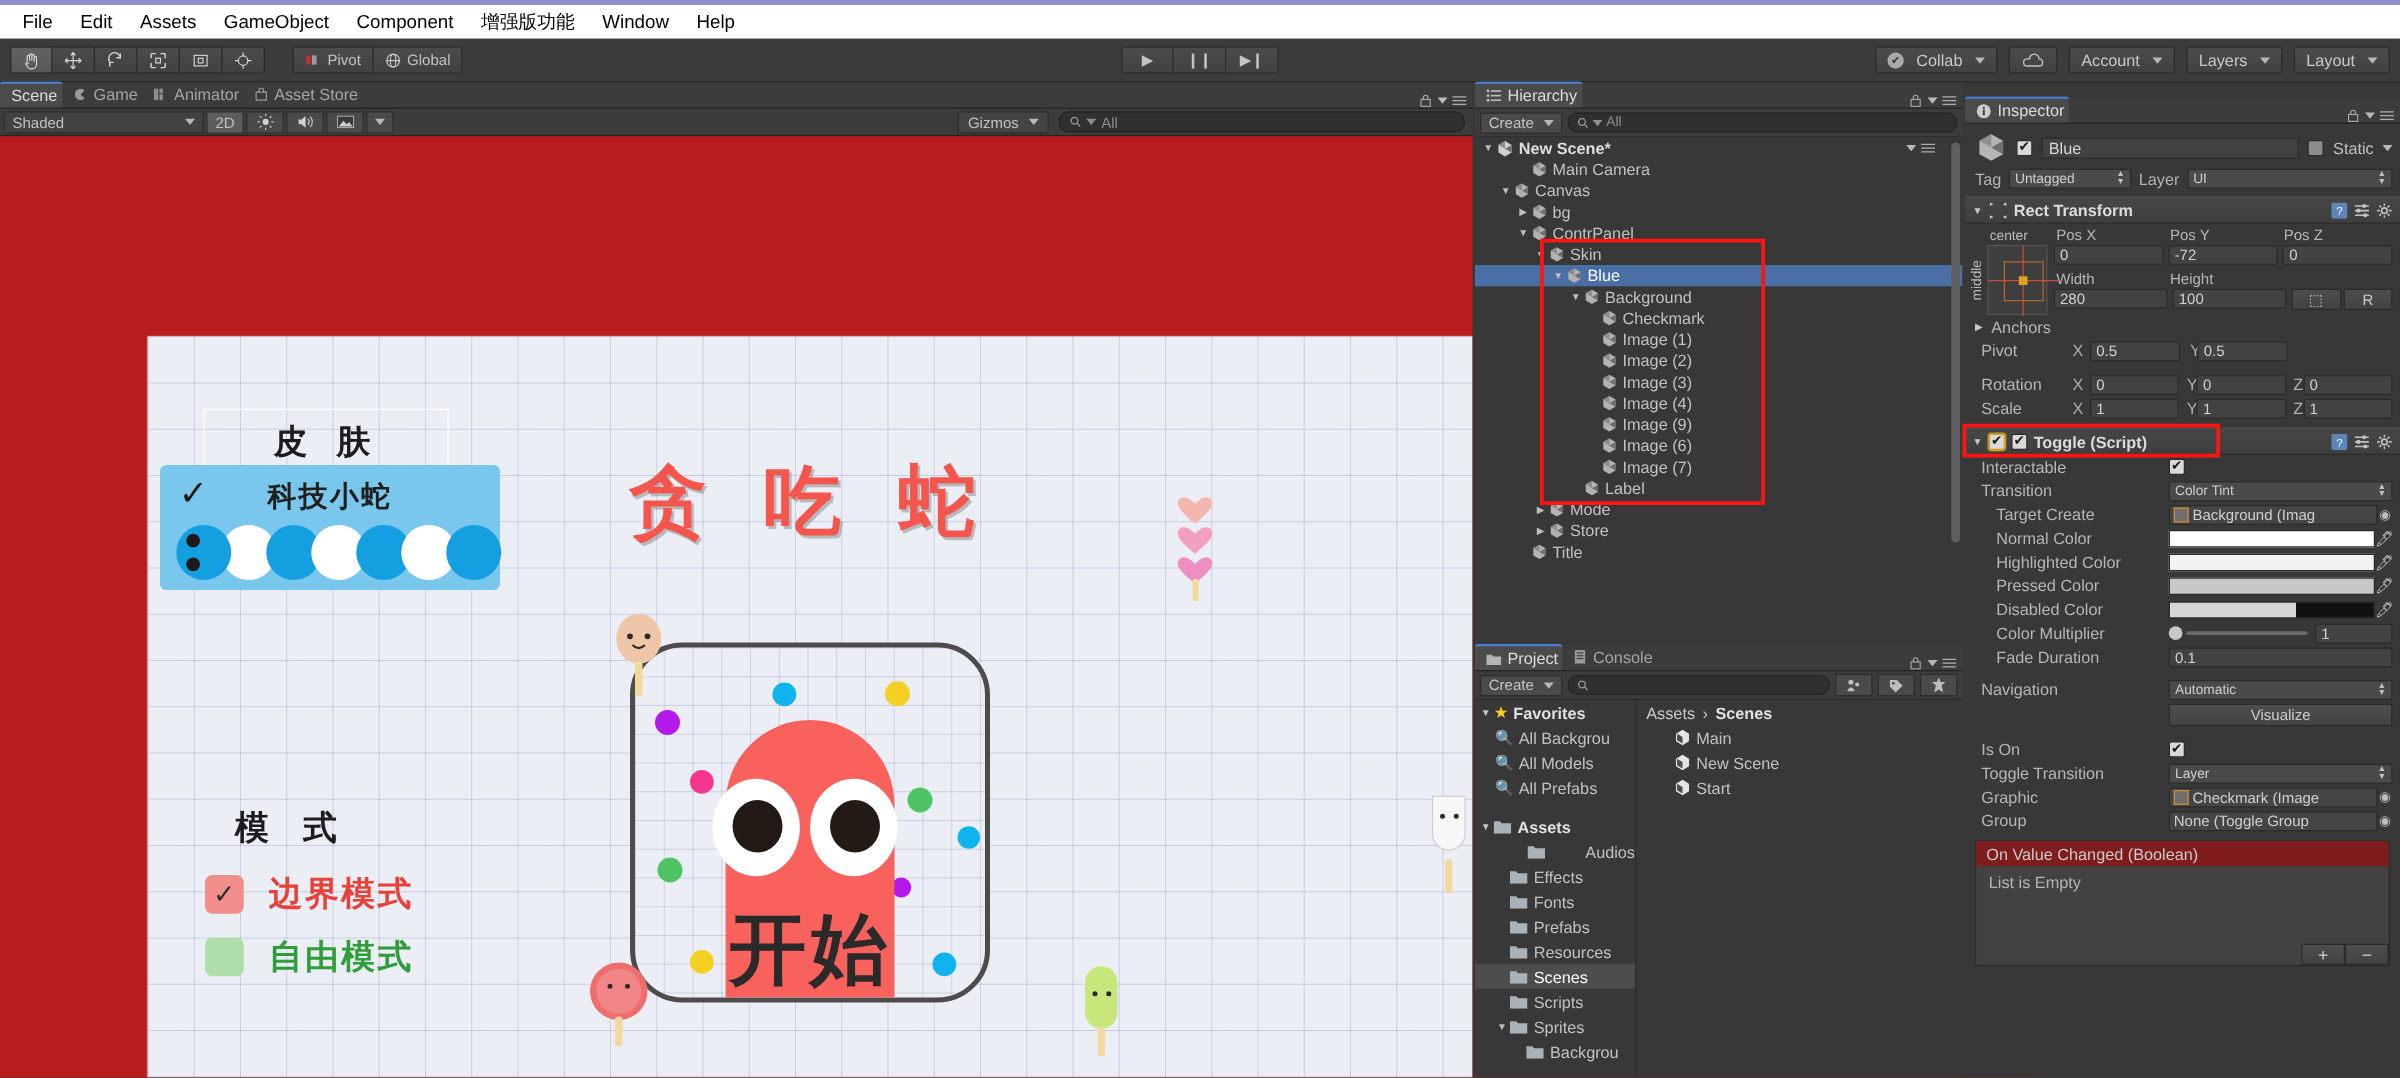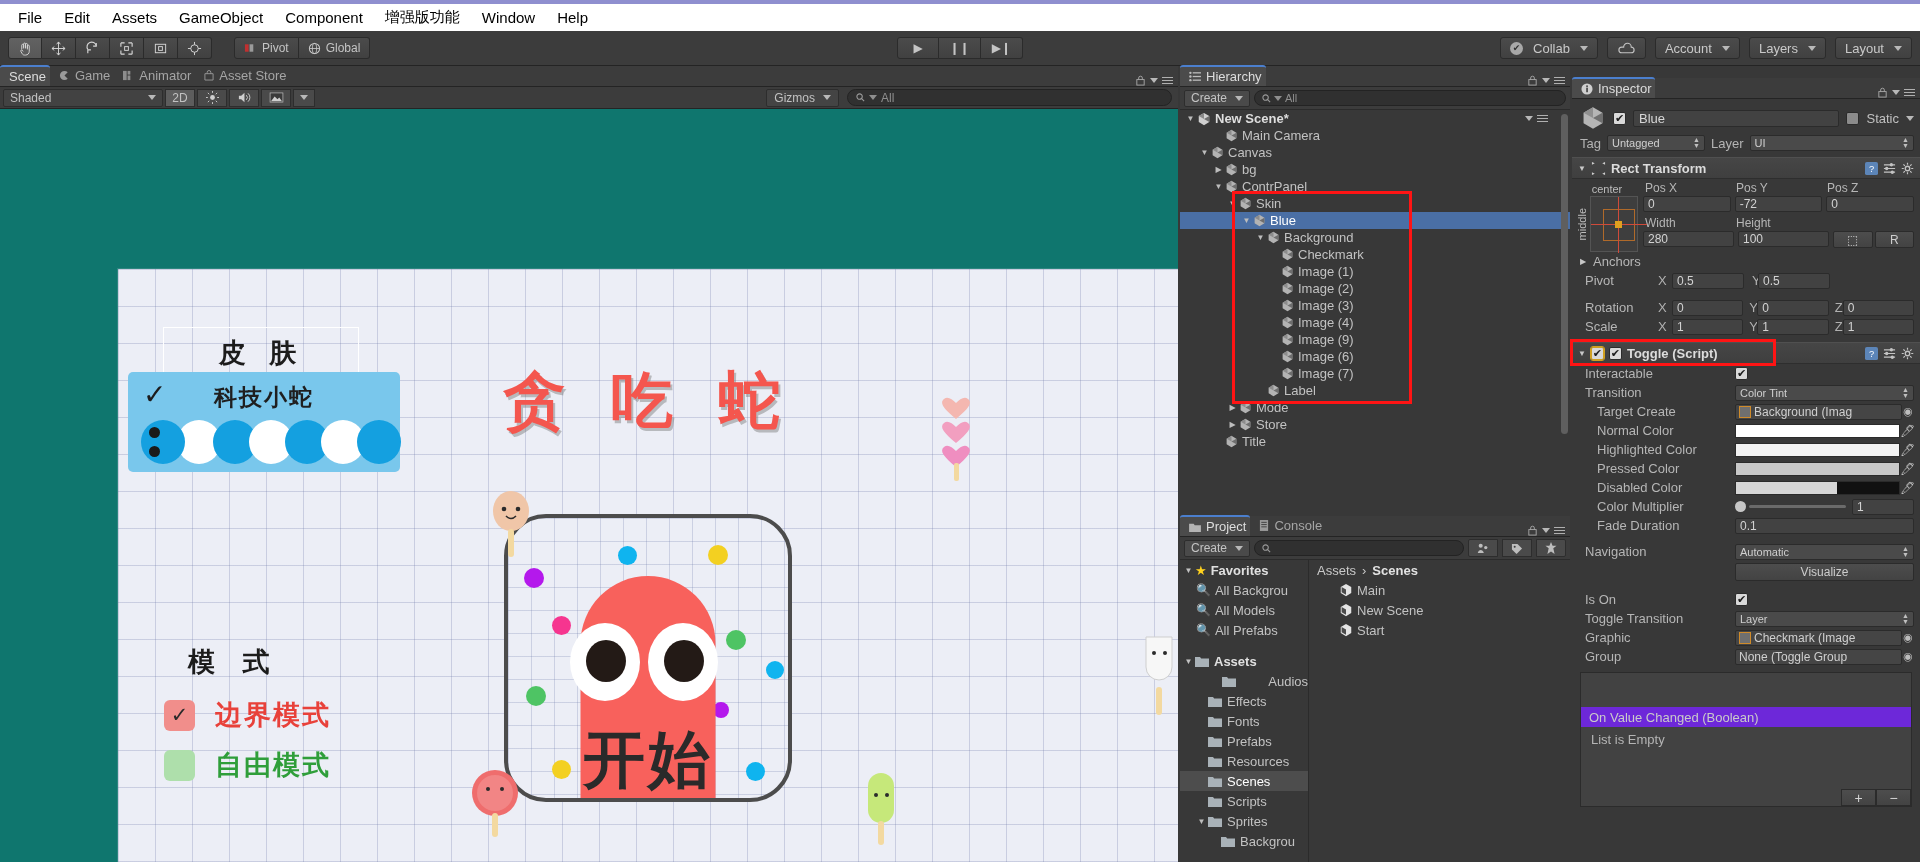--- a/index.html
+++ b/index.html
@@ -76,21 +76,21 @@
   }
   .sb-drop .caret { margin-left:auto; }
   .sb-btn { height:18px; min-width:30px; background:#4a4a4a; border:1px solid #2d2d2d;
     display:flex;align-items:center;justify-content:center;color:#c2c2c2;font-size:12px;padding:0 6px;cursor:pointer; }
   .sb-spacer { flex:1; }
   .sb-gizmos { height:18px; background:#444; border:1px solid #2d2d2d; border-radius:2px;
     display:flex;align-items:center;gap:8px;padding:0 7px;color:#c2c2c2;font-size:12px;cursor:pointer; }
   .sb-search { width:325px;height:17px;background:#303030;border:1px solid #232323;border-radius:9px;
     display:flex;align-items:center;gap:4px;padding:0 8px;color:#8e8e8e;font-size:12px;margin:0 6px; }
 
-  .sceneview { position:absolute; top:43px; left:0; right:0; bottom:0; background:#0f766e; overflow:hidden; }
+  .sceneview { position:absolute; top:43px; left:0; right:0; bottom:0; background:#b91c1c; overflow:hidden; }
   .gamecanvas {
     position:absolute; left:118px; top:160px; width:1060px; height:645px;
     background:#eceef6;
     background-image:
       linear-gradient(to right, rgba(120,130,175,.30) 1px, transparent 1px),
       linear-gradient(to bottom, rgba(120,130,175,.30) 1px, transparent 1px);
     background-size:37px 37px;
     box-shadow:0 0 0 1px rgba(255,255,255,.12);
   }
 
@@ -185,21 +185,21 @@
   .comptools { margin-left:auto; display:flex; align-items:center; gap:5px; }
   .irow { display:flex; align-items:center; height:19px; padding:0 6px 0 8px; font-size:13px; color:#b6b6b6; }
   .ifield { height:16px; background:#424242; border:1px solid #2b2b2b; border-radius:2px; color:#d3d3d3; font-size:12px; padding:0 4px; display:flex; align-items:center; }
   .colorbar { height:14px; border:1px solid #2b2b2b; }
   .eyedrop { width:14px; text-align:center; color:#c0c0c0; font-size:12px; }
   .objfield { height:16px; background:#454545; border:1px solid #2b2b2b; border-radius:2px; display:flex; align-items:center; gap:3px; padding:0 3px; color:#cfcfcf; font-size:12px; overflow:hidden; white-space:nowrap; }
   .spriteico { width:12px;height:12px;border:1px solid #d08b2a;background:#6f6f6f;flex:none; }
   .objdot { width:12px; text-align:center; color:#bdbdbd; font-size:11px; }
   .visbtn { height:17px; background:linear-gradient(#4d4d4d,#434343); border:1px solid #2b2b2b; border-radius:2px; display:flex;align-items:center;justify-content:center;color:#cdcdcd;font-size:12px; }
   .evtbox { margin:6px 8px 0 8px; border:1px solid #2b2b2b; background:#424242; }
-  .evthead { height:20px; background:#6d28d9; display:flex; align-items:center; padding:0 8px; color:#cacaca; font-size:13px;margin-top:34px; }
+  .evthead { height:20px; background:#7f1d1d; display:flex; align-items:center; padding:0 8px; color:#cacaca; font-size:13px; }
   .evtempty { padding:5px 10px; color:#b5b5b5; font-size:13px; height:62px; }
   .evtfoot { display:flex; justify-content:flex-end; }
   .pmbtn { width:35px;height:17px;background:linear-gradient(#4d4d4d,#434343);border:1px solid #2b2b2b;display:flex;align-items:center;justify-content:center;color:#d4d4d4;font-size:14px; }
   .rectbox { display:flex; padding:2px 6px 0 4px; gap:5px; }
   .anchorgizmo { width:56px;height:56px;background:#3e3e3e;border:1px solid #545454; position:relative; }
   .slider-track { height:3px; background:#6a6a6a; border-radius:2px; flex:1; }
   .slider-knob { width:11px;height:11px;border-radius:50%;background:#c7c7c7; }
 </style>
 </head>
 <body>

